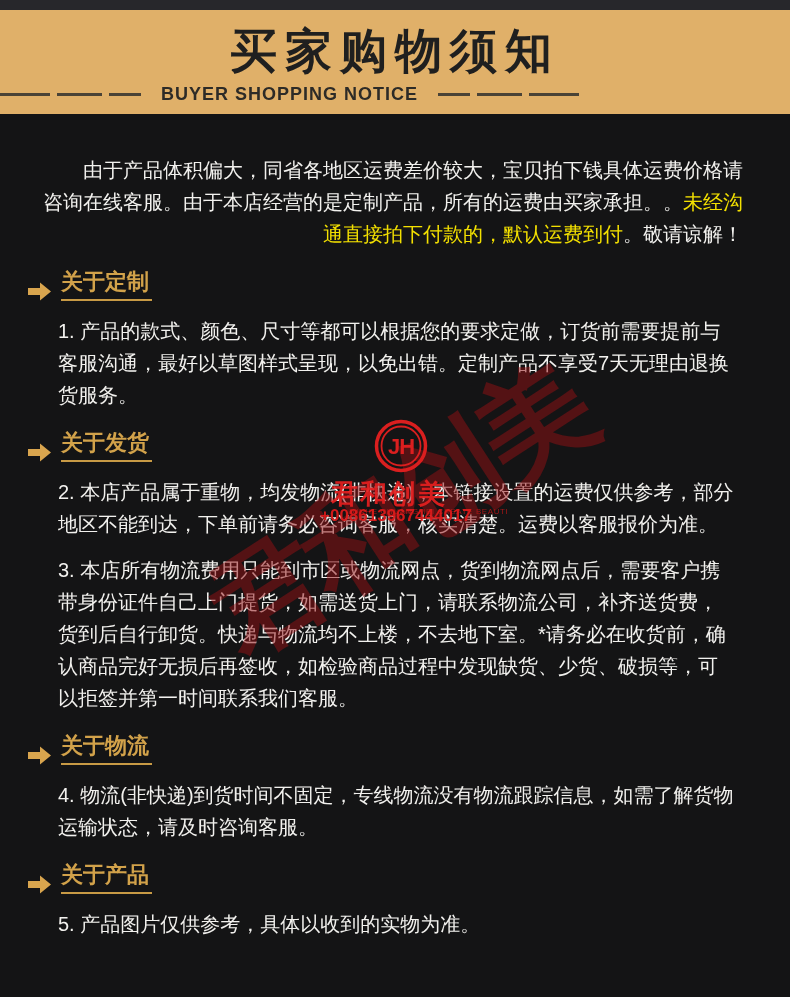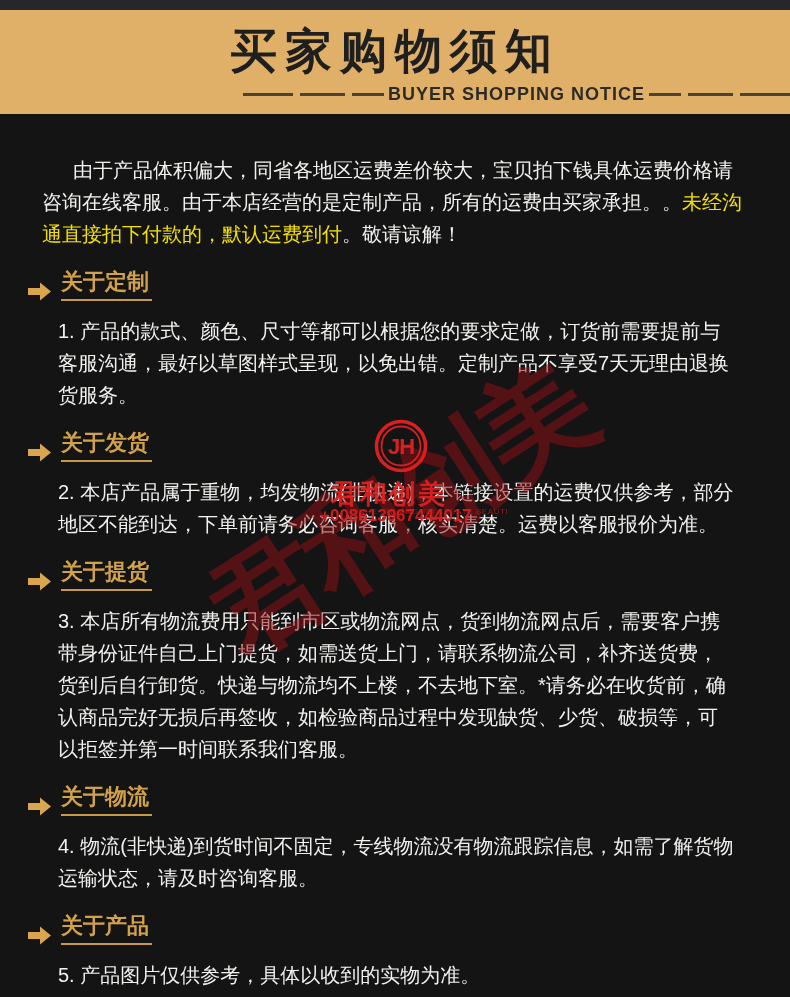--- a/index.html
+++ b/index.html
@@ -18,38 +18,38 @@
     text-align: center; overflow: hidden;
   }
   .main-title {
     margin: 0; padding-top: 15px;
     font-size: 47px; line-height: 52px;
     font-weight: 700; color: #1f1f1f;
     letter-spacing: 8px;
   }
   .subtitle-row {
     margin-top: 7px;
-    display: flex; align-items: center; justify-content: flex-end; gap: 4px;
+    display: flex; align-items: center; justify-content: flex-start; gap: 20px;
   }
   .dash-group { display: flex; align-items: center; gap: 7px; }
   .dash { height: 3px; background: #4a4336; display: block; }
   .dash.d1 { width: 50px; } .dash.d2 { width: 45px; } .dash.d3 { width: 32px; }
   .subtitle {
     font-size: 18px; font-weight: 700; color: #2d2b27; letter-spacing: 1px;
   }
 
   
   .content {
     position: relative; z-index: 1;
     padding: 40px 53px 0 58px;
     color: #f2f1ee;
     font-size: 20px; line-height: 32px;
   }
   .para { margin: 14px 0 0; }
-  .intro { margin: 0 -6px 12px -16px; text-indent: 31px; }
+  .intro { margin: 0 -6px 12px -16px; text-indent: 31px; text-align: right; }
   .hl { color: #f3e000; }
 
   .section-head {
     margin: 20px 0 0 -31px;
     display: flex; align-items: flex-end; gap: 9px;
   }
   .arrow-icon { flex: 0 0 auto; margin-top: 4px; display: block; }
   .section-title {
     font-size: 22px; line-height: 24px; font-weight: 700;
     color: #d2a24a;
@@ -122,26 +122,20 @@
   <p class="para">1. 产品的款式、颜色、尺寸等都可以根据您的要求定做，订货前需要提前与客服沟通，最好以草图样式呈现，以免出错。定制产品不享受7天无理由退换货服务。</p>
 
   <div class="section-head">
     <svg class="arrow-icon" width="25" height="19" viewBox="0 0 25 19">
       <path d="M1 6 L13 6 L13 0.5 L24 9.5 L13 18.5 L13 13 L1 13 Z" fill="#d9a54e"></path>
     </svg>
     <span class="section-title">关于发货</span>
   </div>
   <p class="para">2. 本店产品属于重物，均发物流(非快递)，本链接设置的运费仅供参考，部分地区不能到达，下单前请务必咨询客服，核实清楚。运费以客服报价为准。</p>
 
-  <div class="section-head">
-    <svg class="arrow-icon" width="25" height="19" viewBox="0 0 25 19">
-      <path d="M1 6 L13 6 L13 0.5 L24 9.5 L13 18.5 L13 13 L1 13 Z" fill="#d9a54e"></path>
-    </svg>
-    <span class="section-title">关于提货</span>
-  </div>
   <p class="para">3. 本店所有物流费用只能到市区或物流网点，货到物流网点后，需要客户携带身份证件自己上门提货，如需送货上门，请联系物流公司，补齐送货费，货到后自行卸货。快递与物流均不上楼，不去地下室。*请务必在收货前，确认商品完好无损后再签收，如检验商品过程中发现缺货、少货、破损等，可以拒签并第一时间联系我们客服。</p>
 
   <div class="section-head">
     <svg class="arrow-icon" width="25" height="19" viewBox="0 0 25 19">
       <path d="M1 6 L13 6 L13 0.5 L24 9.5 L13 18.5 L13 13 L1 13 Z" fill="#d9a54e"></path>
     </svg>
     <span class="section-title">关于物流</span>
   </div>
   <p class="para">4. 物流(非快递)到货时间不固定，专线物流没有物流跟踪信息，如需了解货物运输状态，请及时咨询客服。</p>
 

